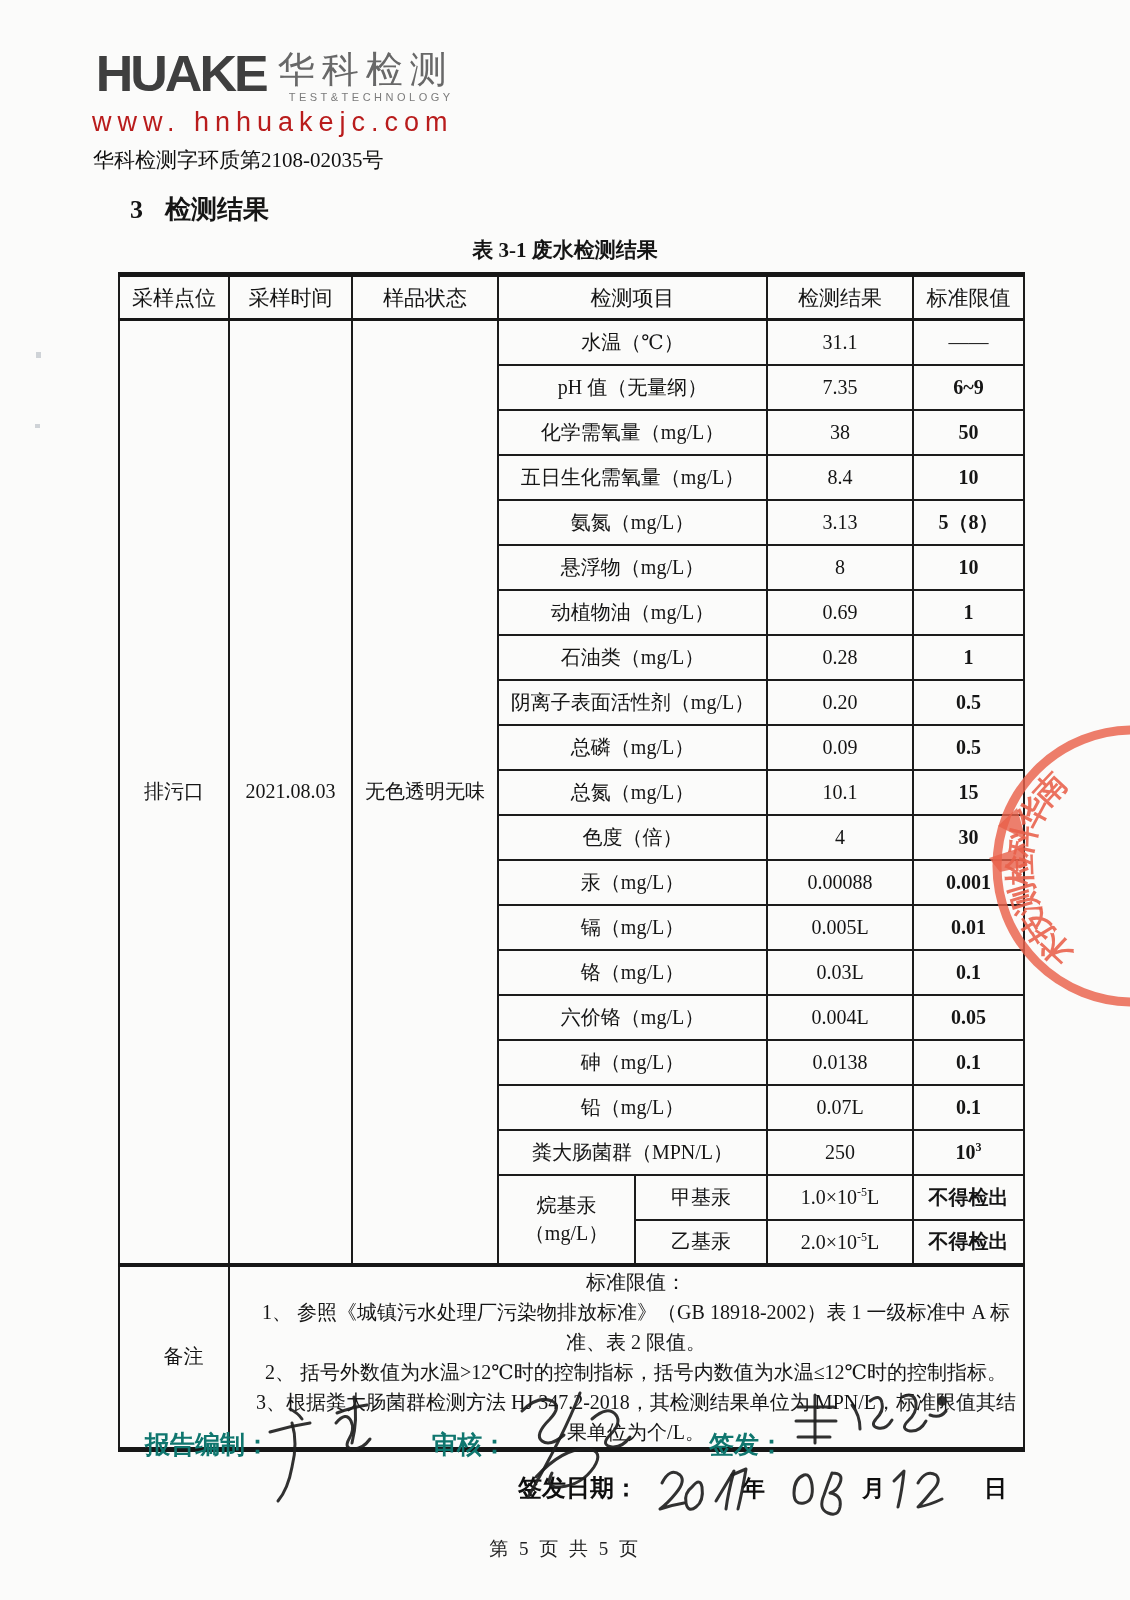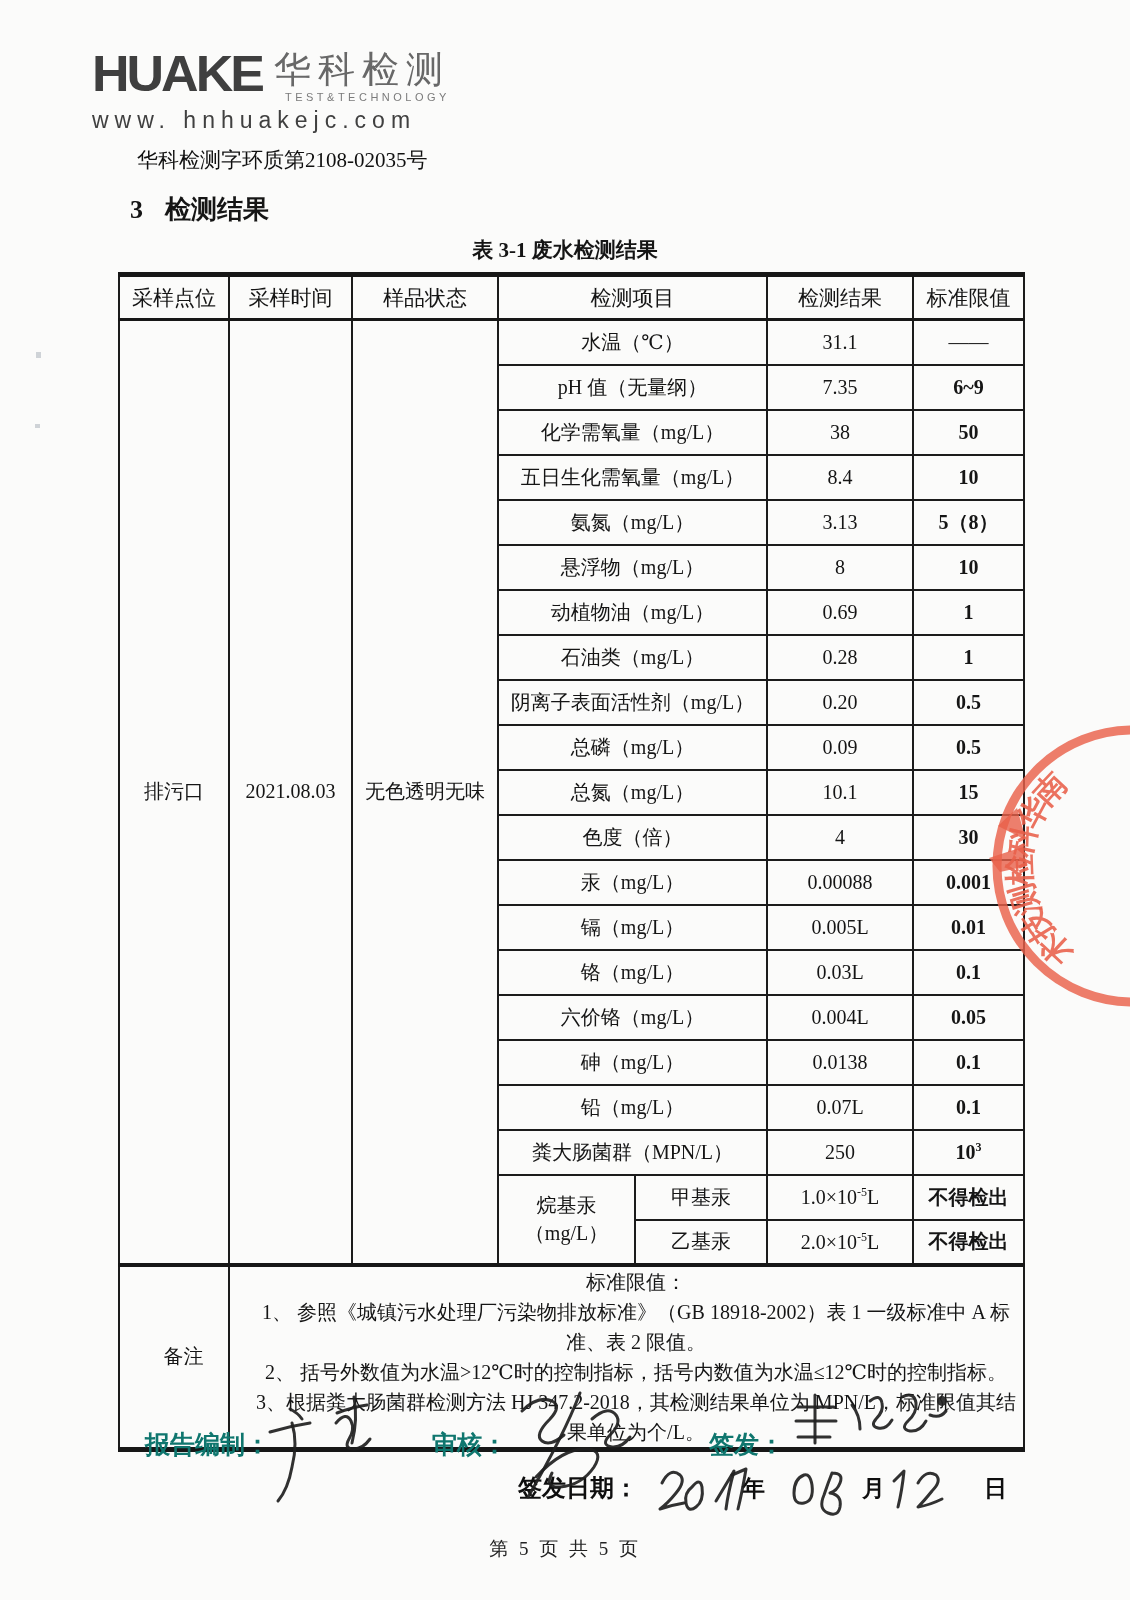--- a/index.html
+++ b/index.html
@@ -13,22 +13,22 @@
   .logo-block { position:absolute; left:92px; top:50px; }
   .logo-row { display:flex; align-items:flex-start;justify-content:flex-end; }
   .logo-en {
     font-family:"Liberation Sans","DejaVu Sans",sans-serif;
     font-weight:900; font-size:52px; line-height:48px; letter-spacing:-3px;
     color:#3f3f3f; transform:scaleY(.96); display:inline-block;
   }
   .logo-cn-wrap { display:flex; flex-direction:column; margin-left:12px; }
   .logo-cn { font-size:37px; line-height:40px; letter-spacing:7px; color:#686868; font-family:"Liberation Sans","DejaVu Sans",sans-serif; }
   .logo-sub { font-family:"Liberation Sans","DejaVu Sans",sans-serif; font-size:11px; letter-spacing:3.5px; color:#7b7b7b; text-align:right; margin-top:1px; }
-  .logo-web { font-family:"Liberation Sans","DejaVu Sans",sans-serif; font-size:23px; letter-spacing:6px; color:#404040; margin-top:4px; }
-  .doc-number { position:absolute; left:93px; top:146px; font-size:21px; color:#101010;margin-left:44px; }
+  .logo-web { font-family:"Liberation Sans","DejaVu Sans",sans-serif; font-size:27px; letter-spacing:6px; color:#b91c1c; margin-top:4px; }
+  .doc-number { position:absolute; left:93px; top:146px; font-size:21px; color:#101010; }
   .section-heading { position:absolute; left:130px; top:192px; font-size:26px; font-weight:bold; }
   .section-heading .gap { display:inline-block; width:22px; }
   .table-title { position:absolute; left:0; right:0; top:236px; text-align:center; font-size:21px; font-weight:bold; }
   
   table.report {
     position:absolute; left:118px; top:272px; width:905px;
     border-collapse:collapse; table-layout:fixed;
     border-top:5px solid #171717; border-bottom:5px solid #171717;
   }
   table.report td {

